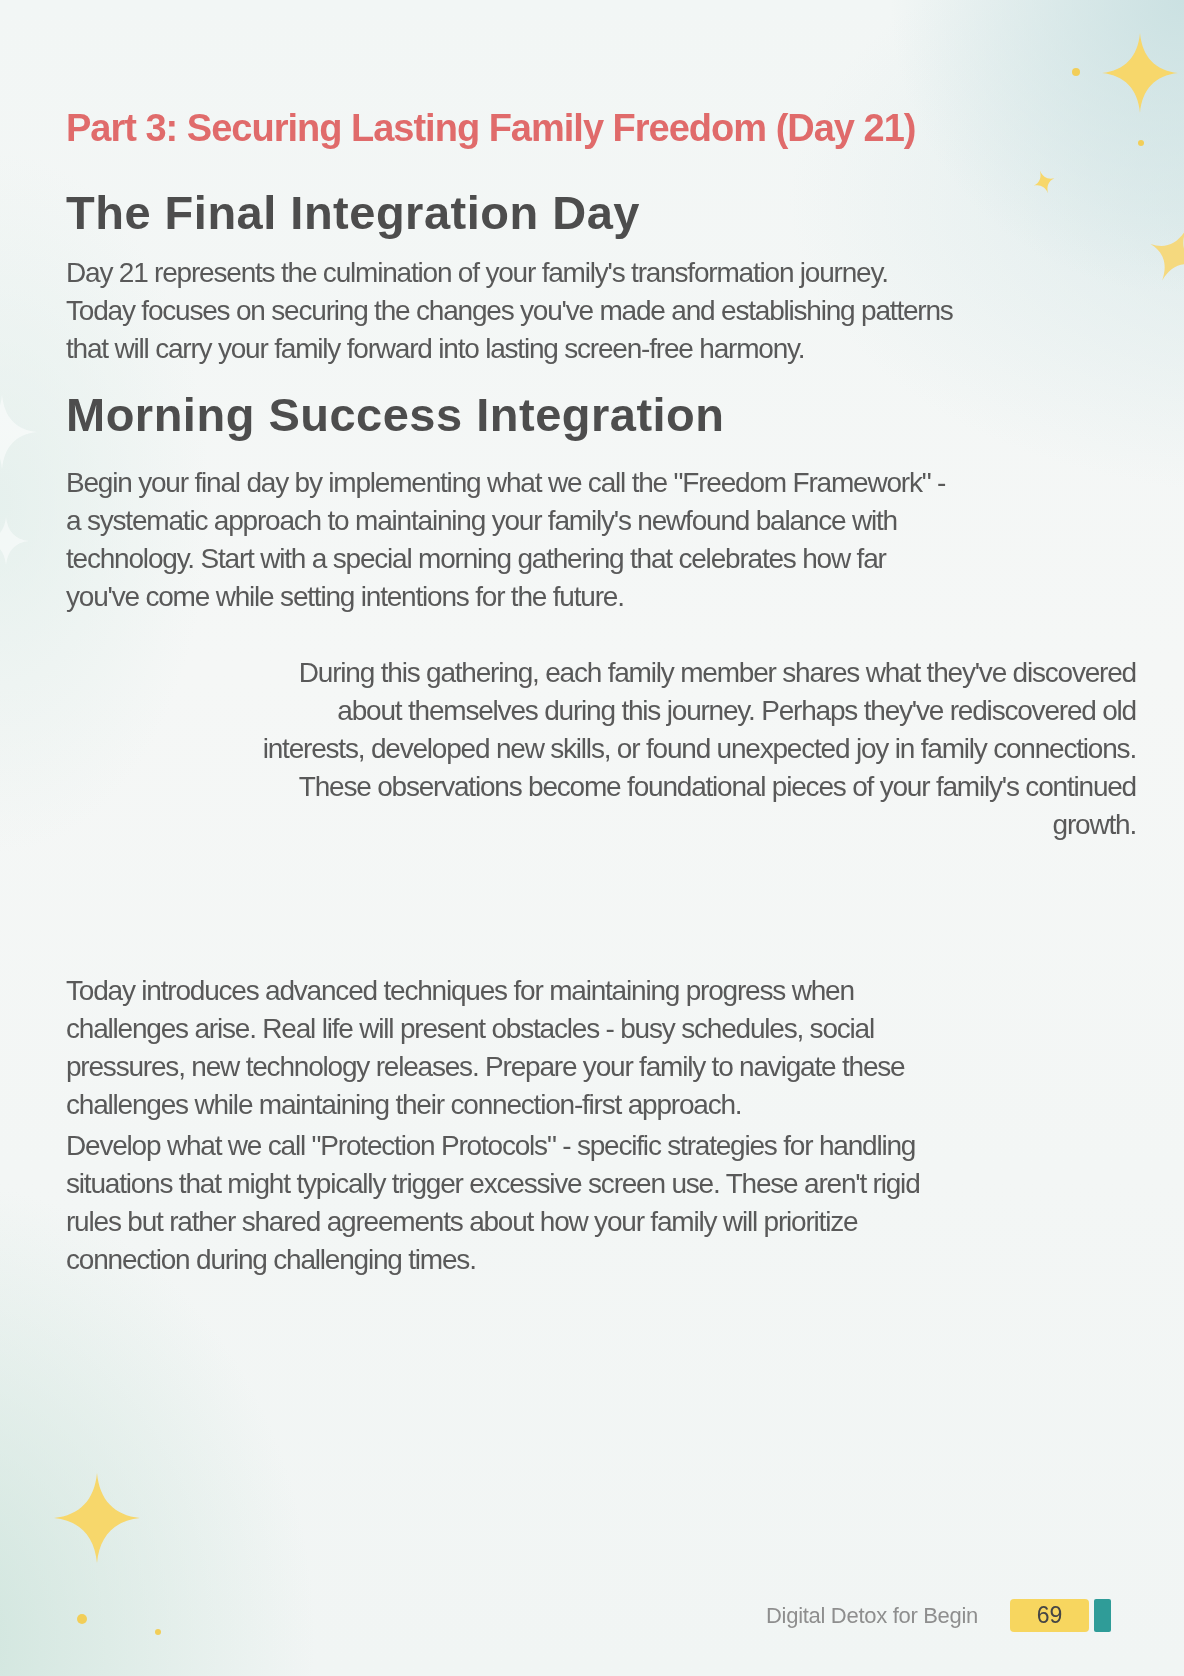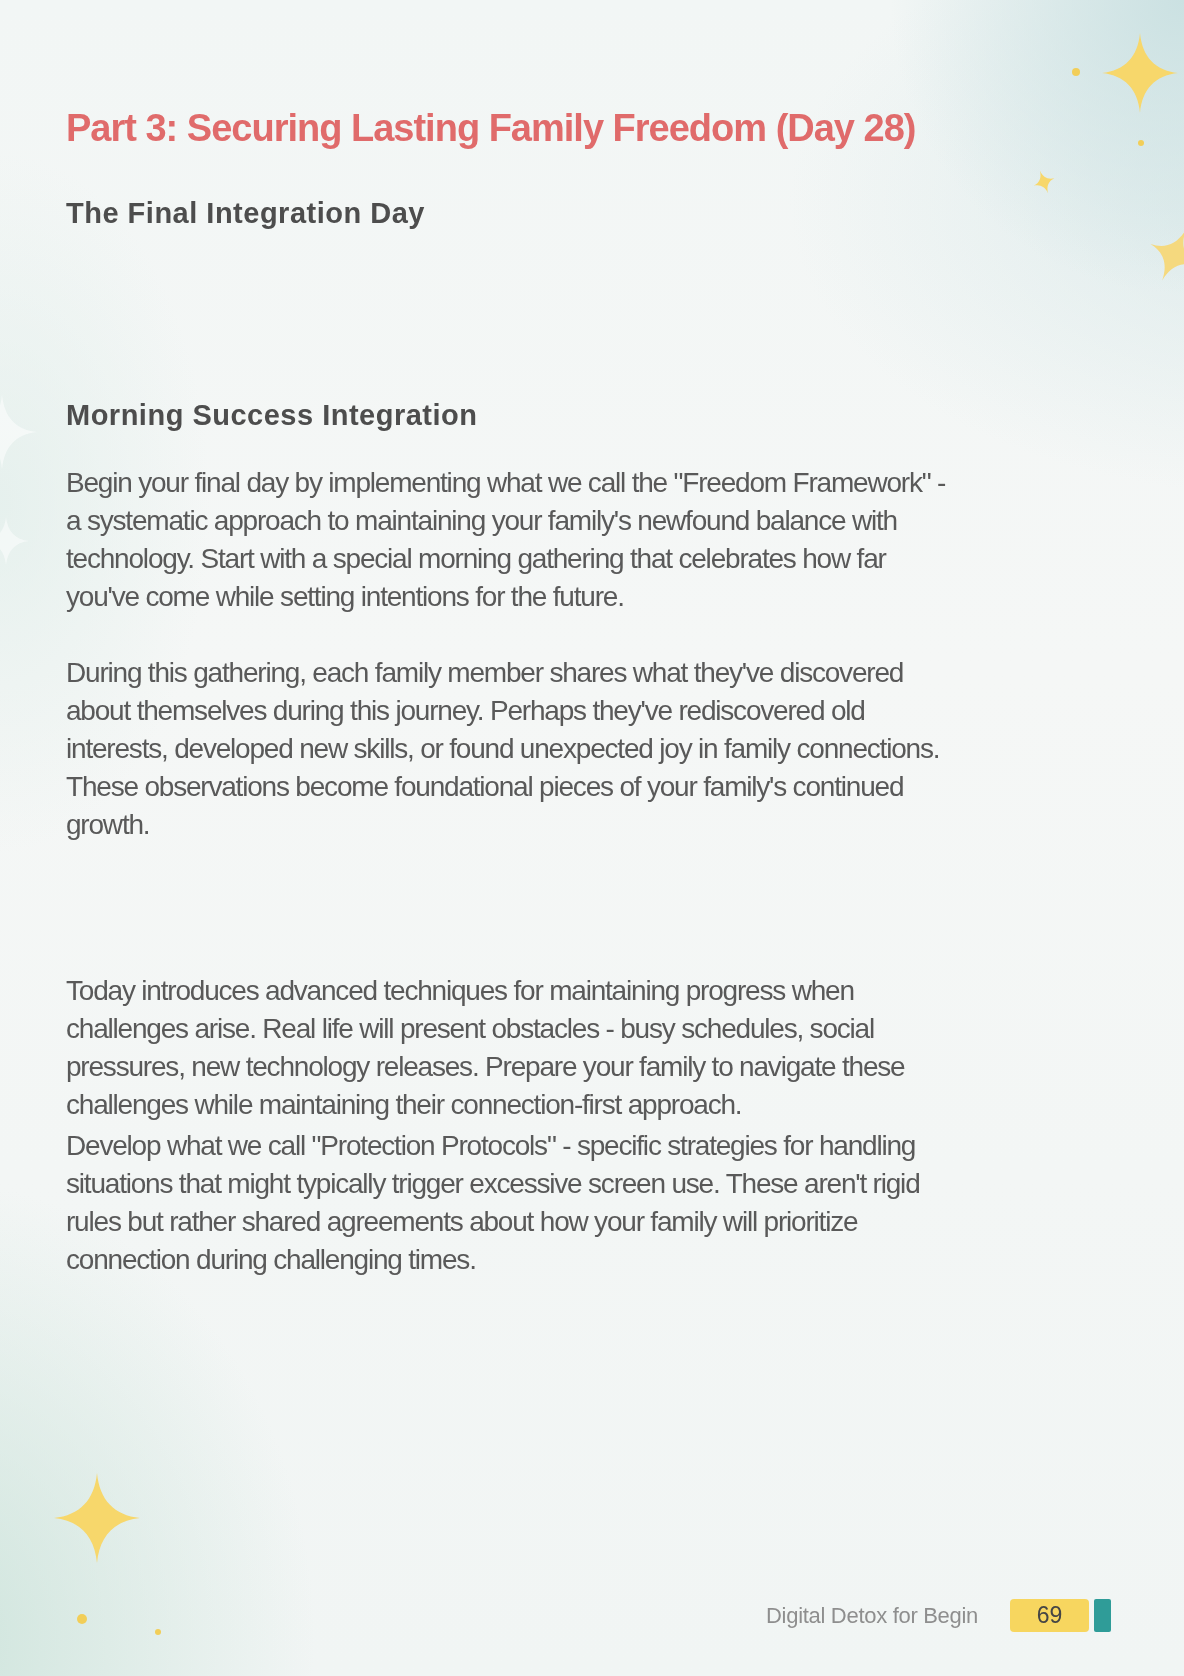--- a/index.html
+++ b/index.html
@@ -17,34 +17,34 @@
   }
   .sparkle{position:absolute;pointer-events:none;}
   .sparkle svg{display:block;width:100%;height:100%;}
   .part-title{
     position:absolute;left:66px;top:106px;width:1060px;
     font-size:38px;font-weight:700;letter-spacing:-1px;line-height:44px;
     color:#e06b6b;
   }
   .h2{
     position:absolute;left:66px;width:1060px;
-    font-size:29px;font-weight:700;letter-spacing:0.5px;line-height:42px;
+    font-size:47px;font-weight:700;letter-spacing:0.5px;line-height:42px;
     color:#4d4d4d;
   }
   .h2.s1{top:192px;}
   .h2.s2{top:394px;}
   .h2.s3{top:871px;}
   .para{
     position:absolute;left:66px;width:1070px;
     font-size:28px;letter-spacing:-1.2px;line-height:38px;
     color:#595959;white-space:pre-line;
   }
   .para.p1{top:254px;}
   .para.p2{top:464px;}
-  .para.p3{top:654px;}
+  .para.p3{top:654px;text-align:right;}
   .para.p4{top:972px;}
   .para.p5{top:1127px;}
   .footer{
     position:absolute;top:1599px;right:73px;height:33px;
     display:flex;align-items:center;
   }
   .footer .book-title{
     font-size:22px;letter-spacing:-0.3px;color:#8e8e8e;margin-right:32px;
   }
   .footer .page-badge{
@@ -91,23 +91,26 @@
   </div>
 
   <div class="sparkle" style="left:54px;top:1473px;width:86px;height:90px;color:#f7d76b;">
     <svg viewBox="0 0 100 100" preserveAspectRatio="none">
         <path fill="currentColor" d="M50 0 C53 30 70 47 100 50 C70 53 53 70 50 100 C47 70 30 53 0 50 C30 47 47 30 50 0 Z"></path>
       </svg>
   </div>
   <div class="sparkle" style="left:77px;top:1614px;width:10px;height:10px;border-radius:50%;background:#f2ce58;"></div>
   <div class="sparkle" style="left:155px;top:1629px;width:6px;height:6px;border-radius:50%;background:#f2ce58;"></div>
 
-  <div class="part-title">Part 3: Securing Lasting Family Freedom (Day 28)</div>
+  <div class="part-title">Part 3: Securing Lasting Family Freedom (Day 21)</div>
 
   <div class="h2 s1">The Final Integration Day</div>
+  <div class="para p1">Day 21 represents the culmination of your family's transformation journey.
+Today focuses on securing the changes you've made and establishing patterns
+that will carry your family forward into lasting screen-free harmony.</div>
 
   <div class="h2 s2">Morning Success Integration</div>
   <div class="para p2">Begin your final day by implementing what we call the "Freedom Framework" -
 a systematic approach to maintaining your family's newfound balance with
 technology. Start with a special morning gathering that celebrates how far
 you've come while setting intentions for the future.</div>
   <div class="para p3">During this gathering, each family member shares what they've discovered
 about themselves during this journey. Perhaps they've rediscovered old
 interests, developed new skills, or found unexpected joy in family connections.
 These observations become foundational pieces of your family's continued

